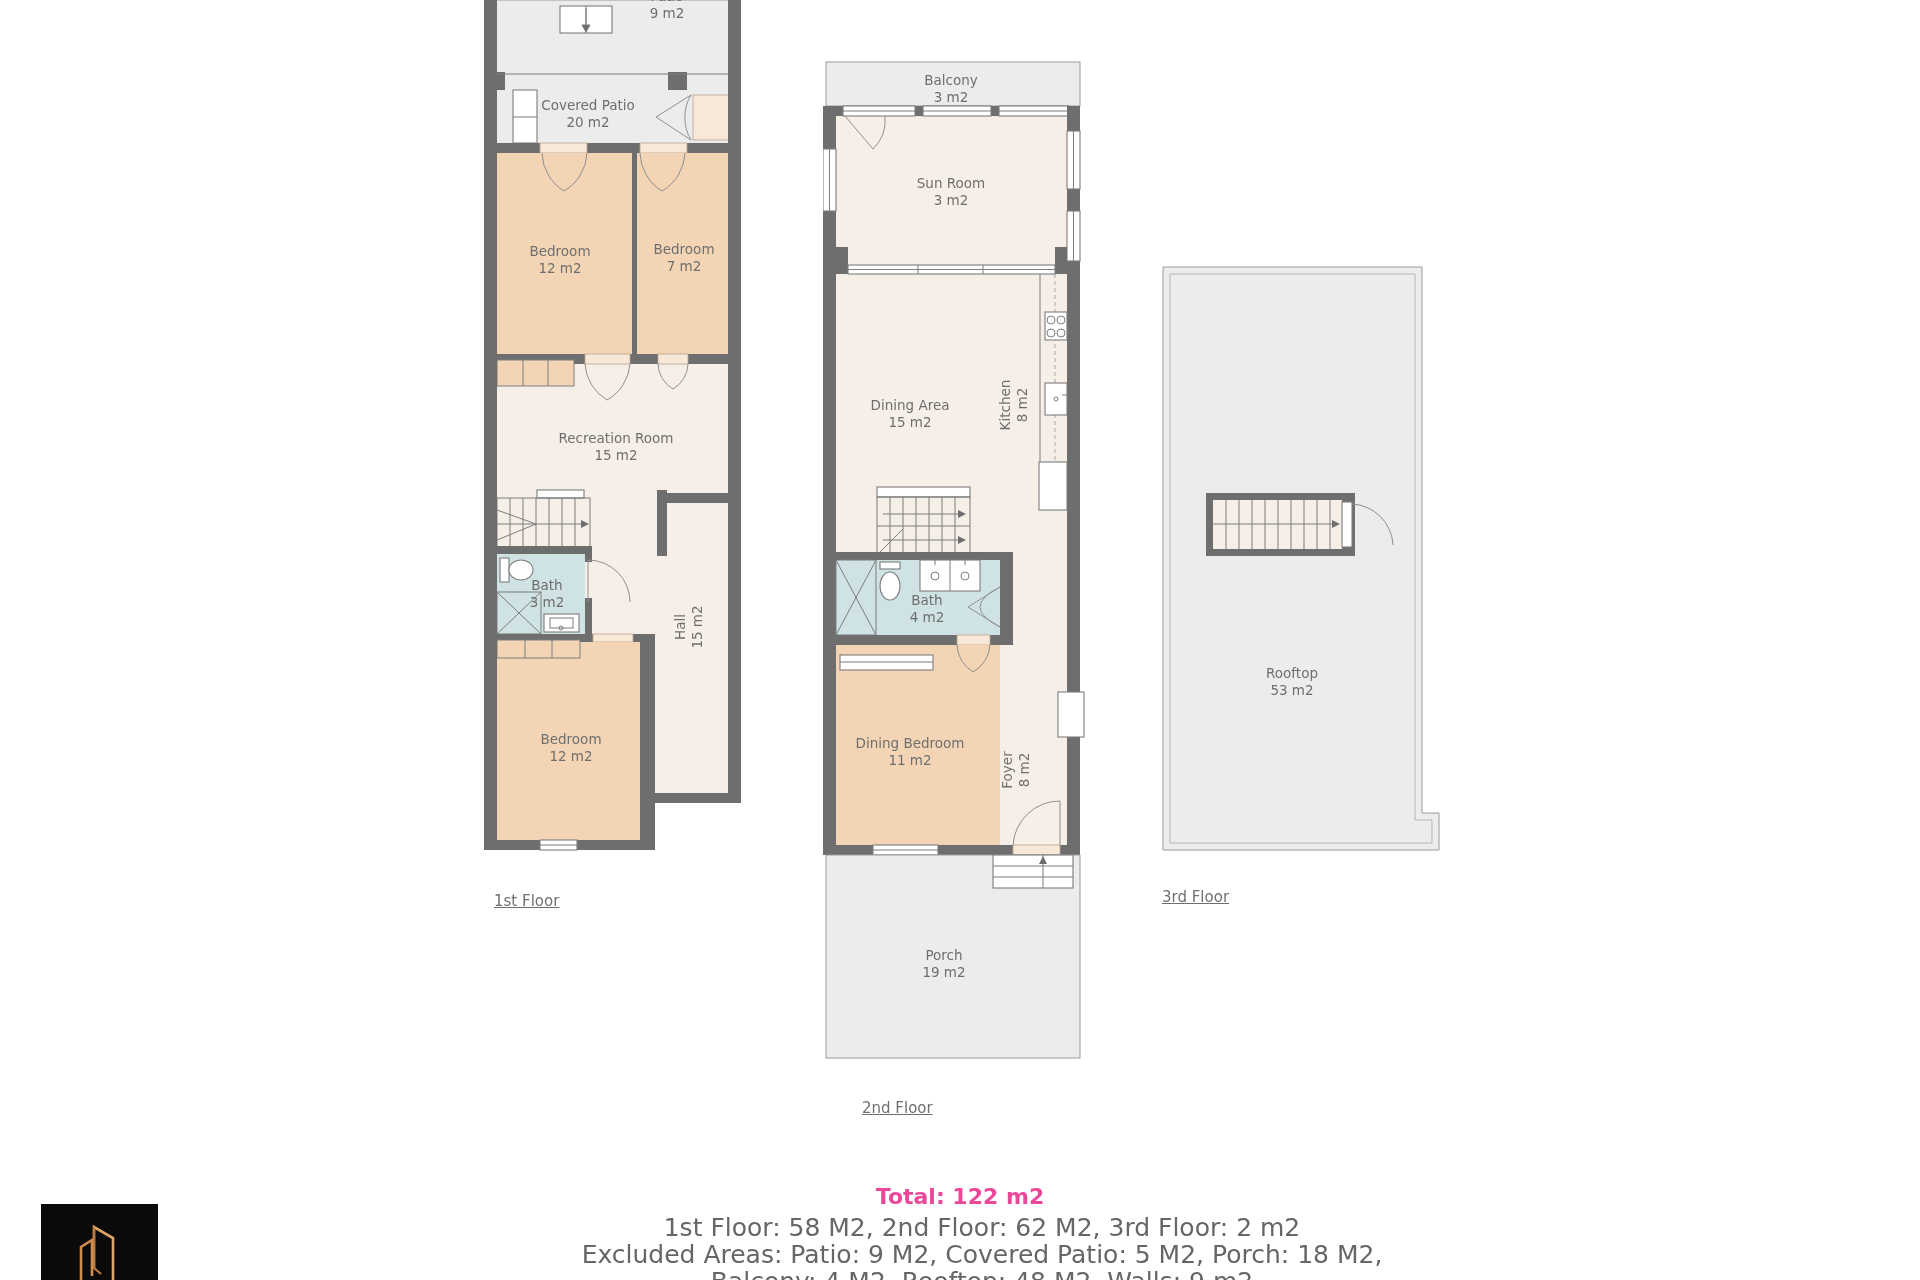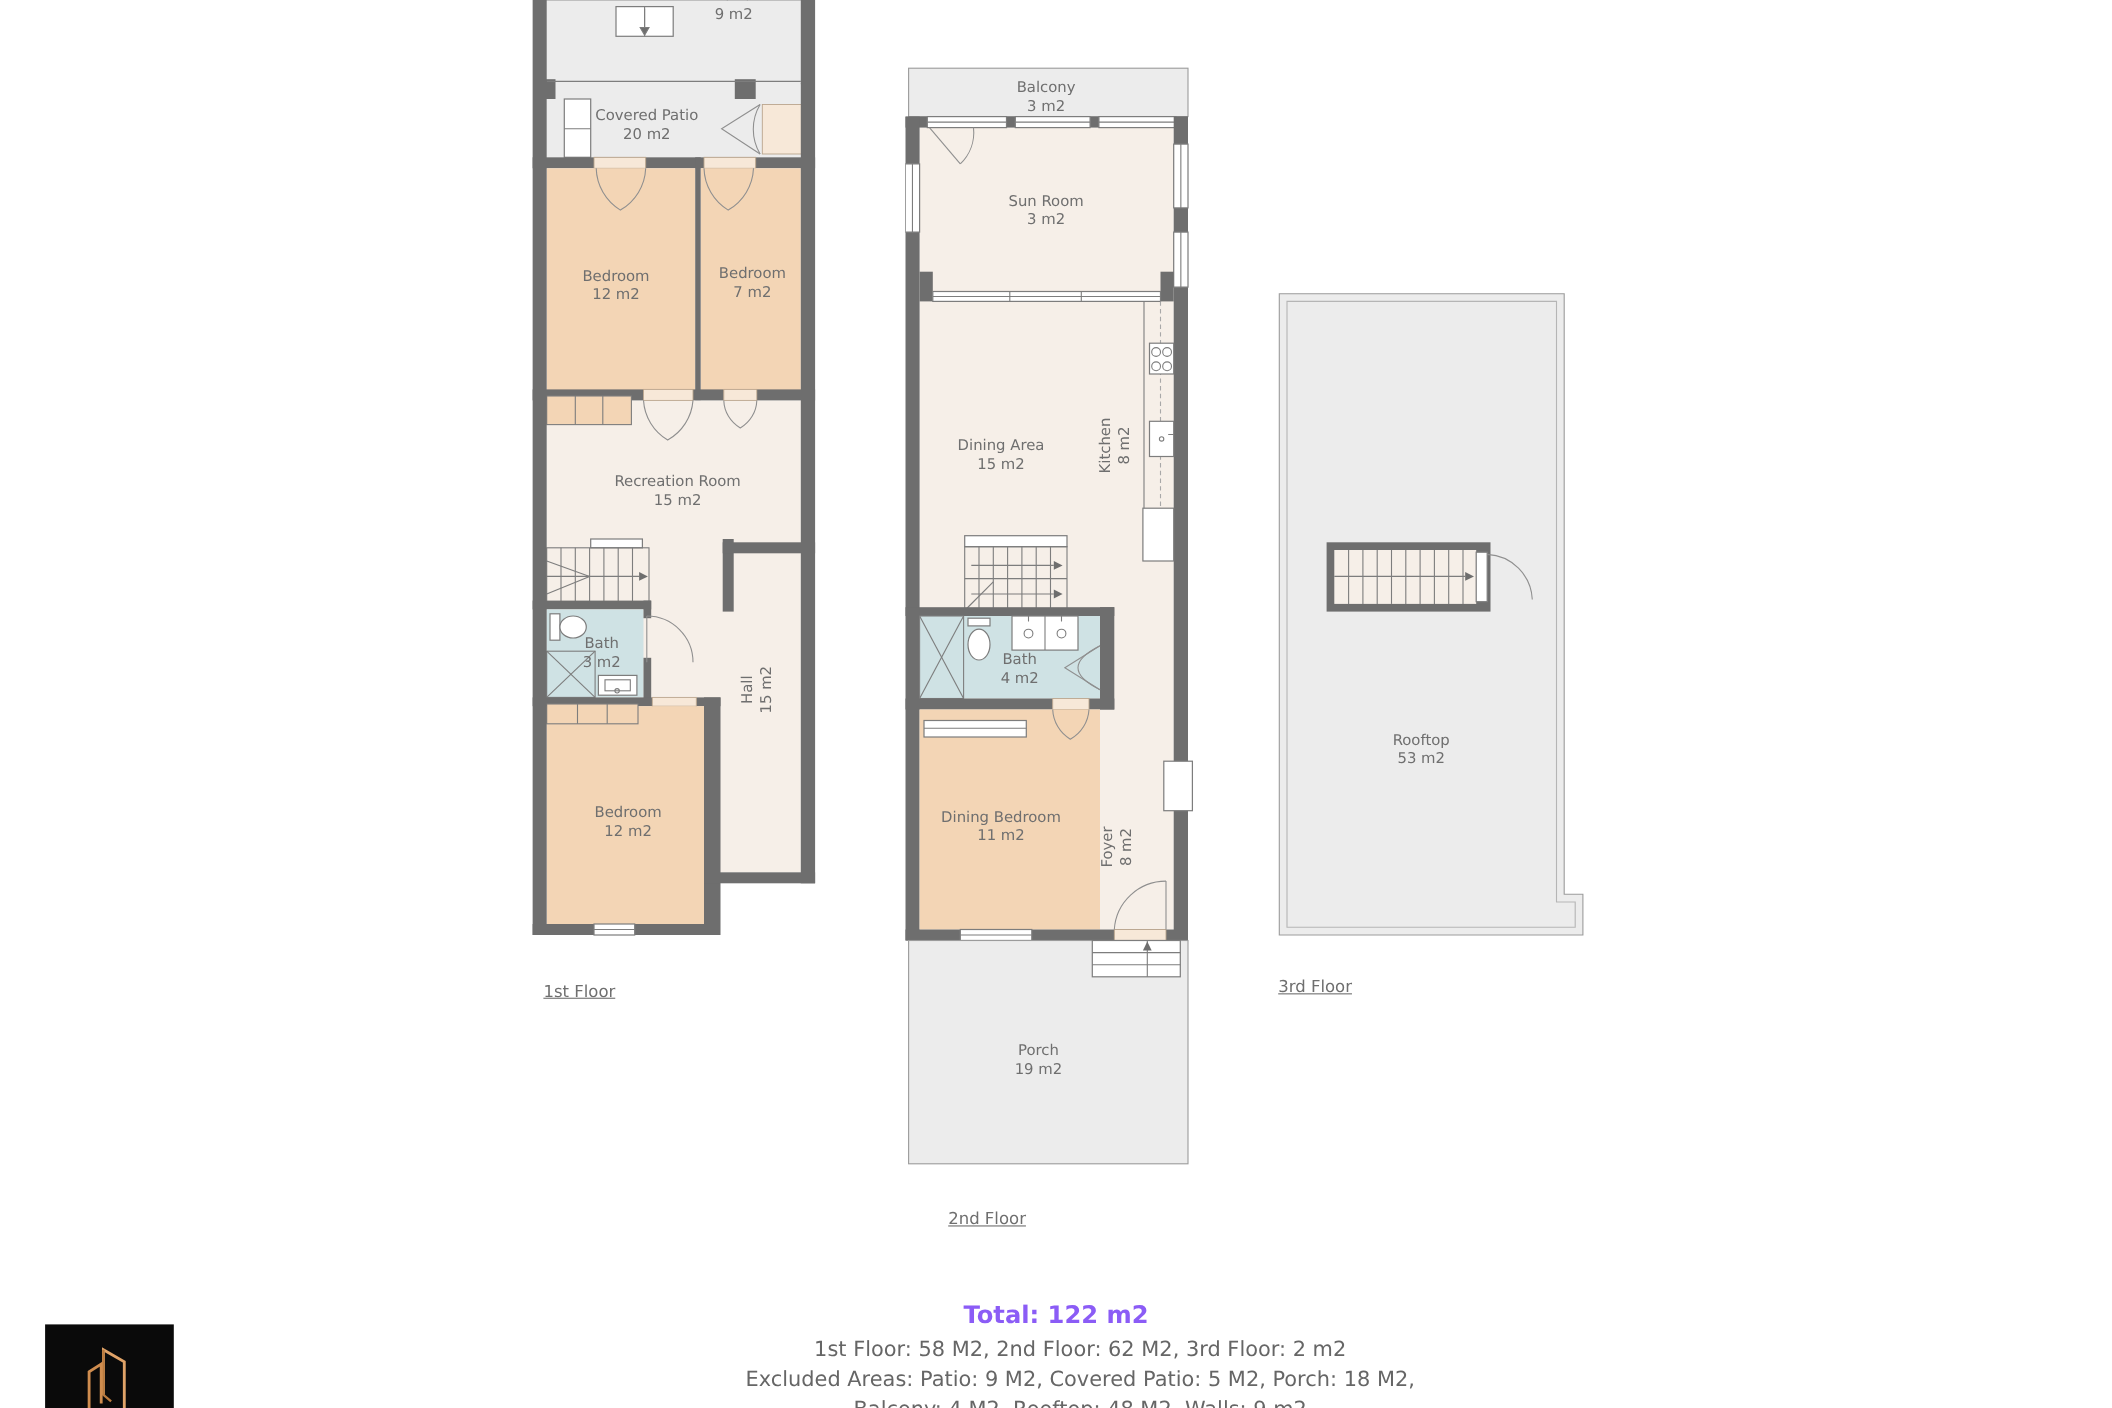--- a/index.html
+++ b/index.html
@@ -28,22 +28,22 @@
     font-size:13.5px;line-height:17px;white-space:nowrap;
     transform:translateX(-50%);
   }
   .room-label.rot{transform:translate(-50%,-50%) rotate(-90deg);}
   .floor-title{
     position:absolute;color:#6f6f6f;font-size:15px;line-height:18px;white-space:nowrap;text-decoration:underline;
   }
   .summary{
     position:absolute;left:0;top:1184px;width:1920px;text-align:center;color:#666666;
   }
-  .summary .total{font-size:22px;line-height:26px;font-weight:bold;color:#8b5cf6;margin-bottom:4px;}
-  .summary .sline{font-size:19px;line-height:27px;margin-left:44px;}
+  .summary .total{font-size:22px;line-height:26px;font-weight:bold;color:#ec4899;margin-bottom:4px;}
+  .summary .sline{font-size:25px;line-height:27px;margin-left:44px;}
   .logo{
     position:absolute;left:41px;top:1204px;width:117px;height:76px;background:#0a0a0a;
   }
 </style>
 </head>
 <body>
 
 <svg class="plan-svg" style="left:484px;top:0;width:260px;height:860px" viewBox="0 0 260 860">
 
   <rect class="od" x="6" y="0" width="240" height="76"></rect>

